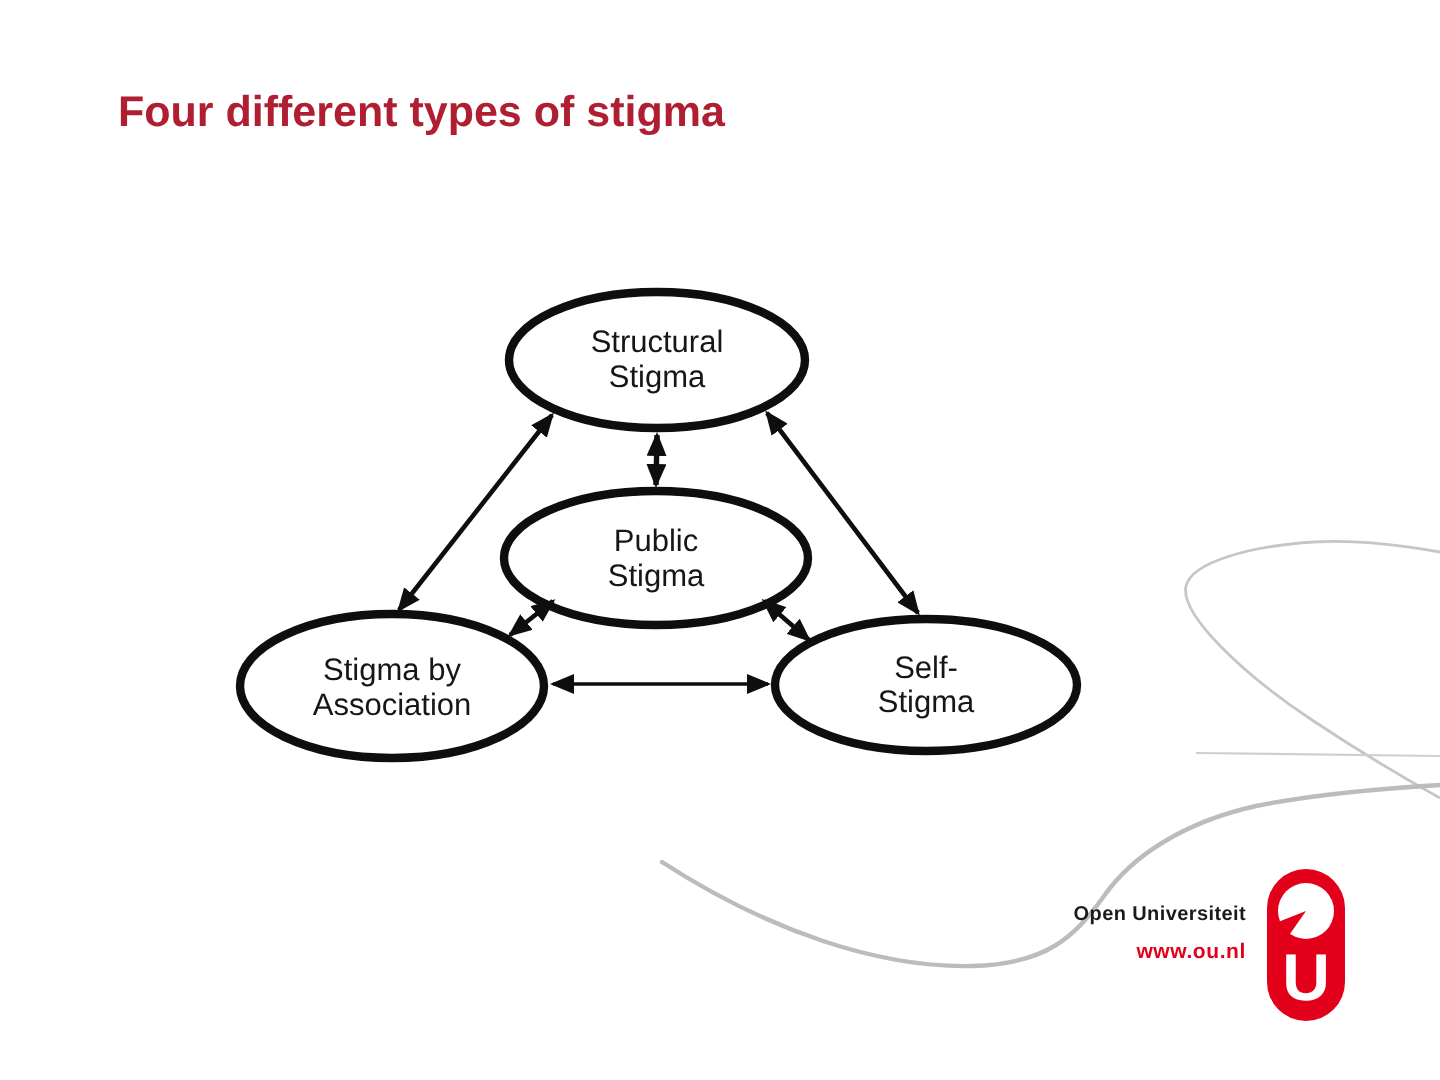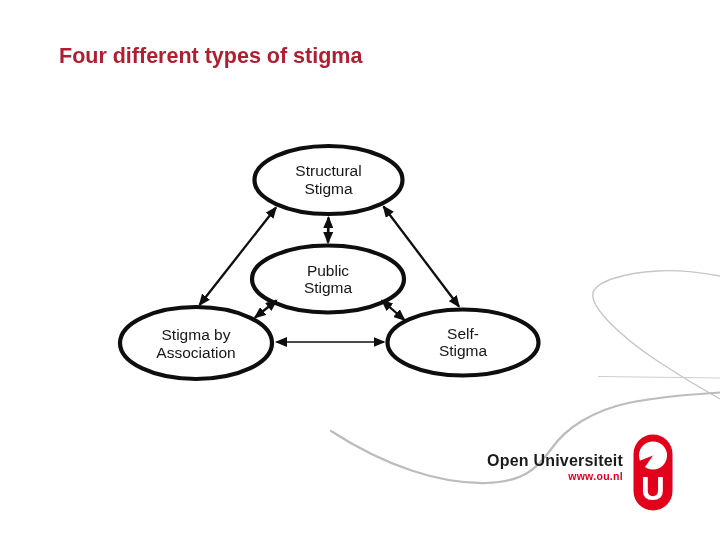--- a/index.html
+++ b/index.html
@@ -28,21 +28,21 @@
 
   .diagram-label {
     font-family: "Liberation Sans", sans-serif;
     font-size: 15.5px;
     fill: #161616;
   }
 
   .footer-brand {
     position: absolute;
     top: 452px; right: 97px;
-    font-size: 16px;
+    font-size: 10px;
     font-weight: bold;
     color: #1b1b1b;
     letter-spacing: 0.2px;
     white-space: nowrap;
   }
   .footer-url {
     position: absolute;
     top: 470px; right: 97px;
     font-size: 10.5px;
     font-weight: bold;

